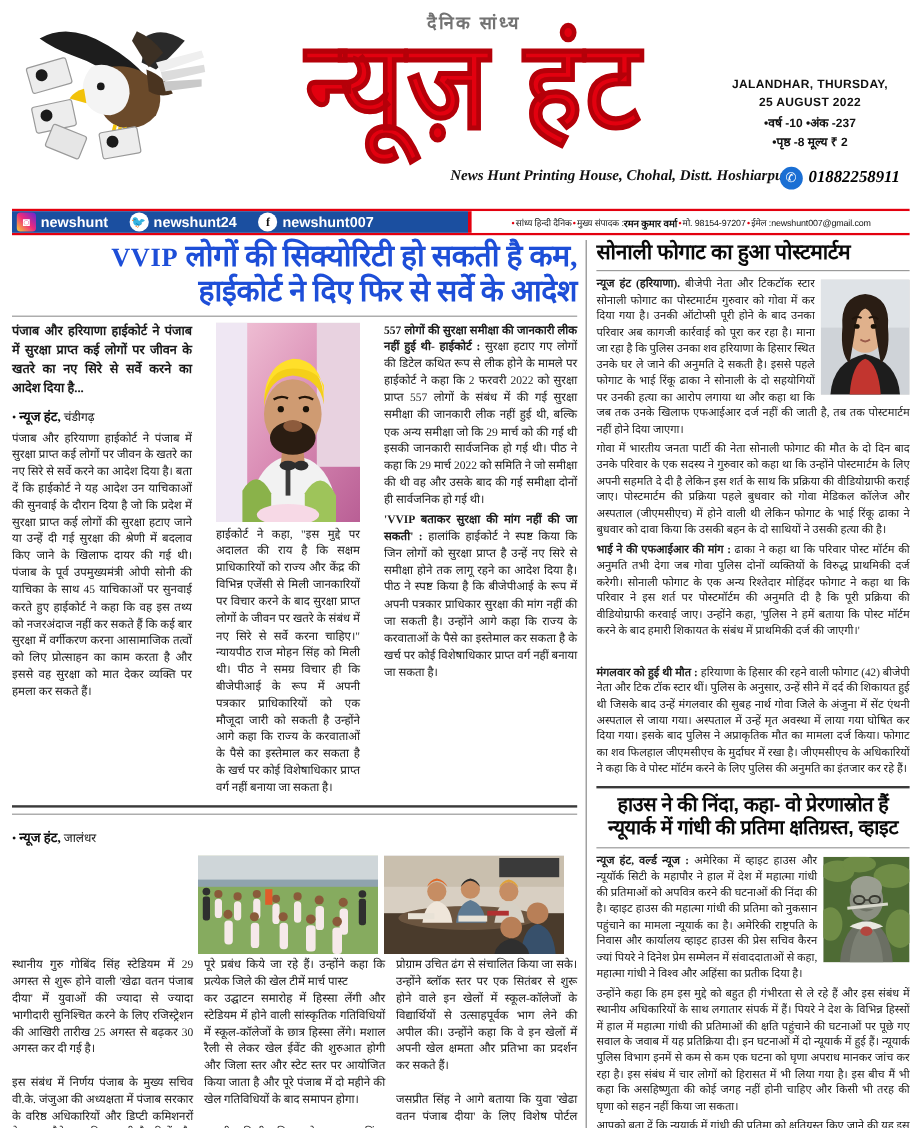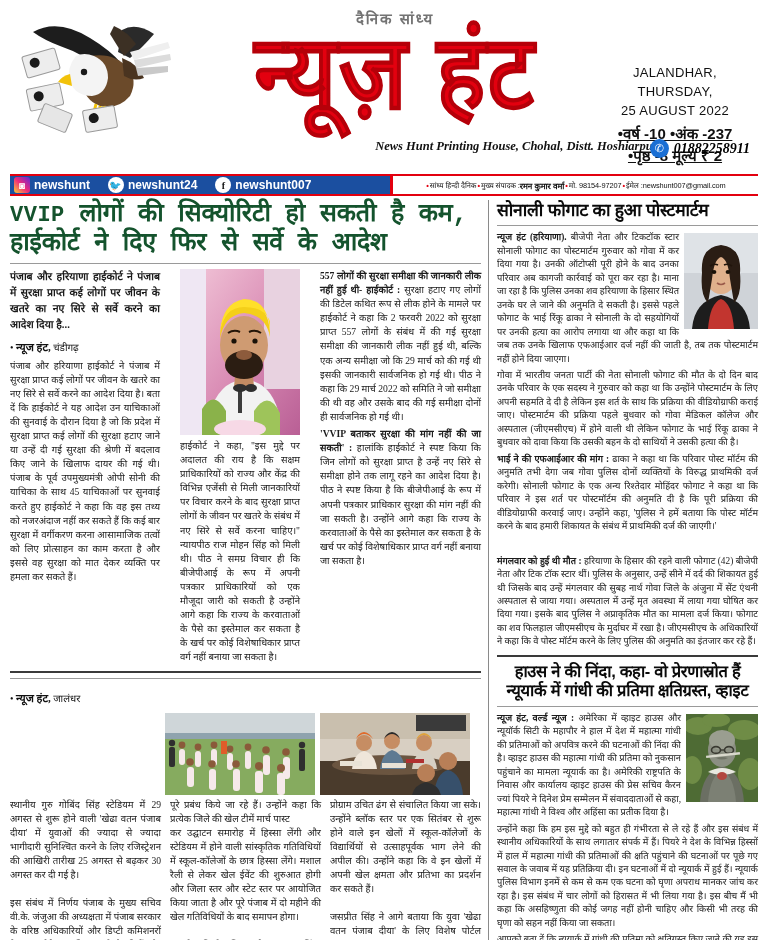--- a/index.html
+++ b/index.html
@@ -33,22 +33,22 @@
     color: #e3000f;
     letter-spacing: 2px;
     -webkit-text-stroke: 1px #b50009;
     transform: scaleY(1.12);
     transform-origin: top center;
   }
   .dateblock {
     position: absolute; right: 8px; top: 64px; width: 150px; text-align: center;
     font-family: "Liberation Sans", sans-serif; color: #111;
   }
-  .dateblock .dline { font-size: 13px; font-weight: normal; letter-spacing: .3px; line-height: 1.45; }
-  .dateblock .small { font-size: 15px; font-weight: bold; margin-top: 2px; text-decoration: underline; }
+  .dateblock .dline { font-size: 10px; font-weight: bold; letter-spacing: .3px; line-height: 1.45; }
+  .dateblock .small { font-size: 10px; font-weight: bold; margin-top: 2px; }
   .press-line {
     position: absolute; left: 330px; bottom: 18px; width: 320px; text-align: right;
     font-family: "Liberation Serif", serif; font-style: italic;
     font-weight: bold; font-size: 12.5px; color: #111;
   }
   .phone-wrap {
     position: absolute; right: 8px; bottom: 14px;
     display: flex; align-items: center; gap: 5px;
   }
   .phone-circle {
@@ -82,22 +82,22 @@
   }
   .social-right b { font-size: 8.2px; text-align: center; }
   .social-right .dot { color: #e3000f; font-weight: bold; padding: 0 1px; }
 
   
   .content { display: flex; gap: 0; margin-top: 4px; }
   .col-left { width: 478px; padding-right: 7px; }
   .col-right { width: 270px; padding-left: 8px; border-left: 1px solid #8a8a8a; }
 
   .hl-1 {
-    font-family: Liberation Mono, monospace; font-weight: bold;
-    font-size: 25px; line-height: 1.16; text-align: left; color: #14532d;
+    font-family: Liberation Serif, serif; font-weight: bold;
+    font-size: 25px; line-height: 1.16; text-align: right; color: #1d4ed8;
     letter-spacing: -0.2px;
   }
   .hl-1 .vvip { font-size: 22px; letter-spacing: 0.5px; }
   .hl-2 {
     font-family: "Liberation Sans", sans-serif; font-weight: bold;
     font-size: 23px; line-height: 1.14; text-align: center; color: #0a0a0a;
     letter-spacing: -0.3px;
   }
   .hl-3 {
     font-family: "Liberation Sans", sans-serif; font-weight: bold;

